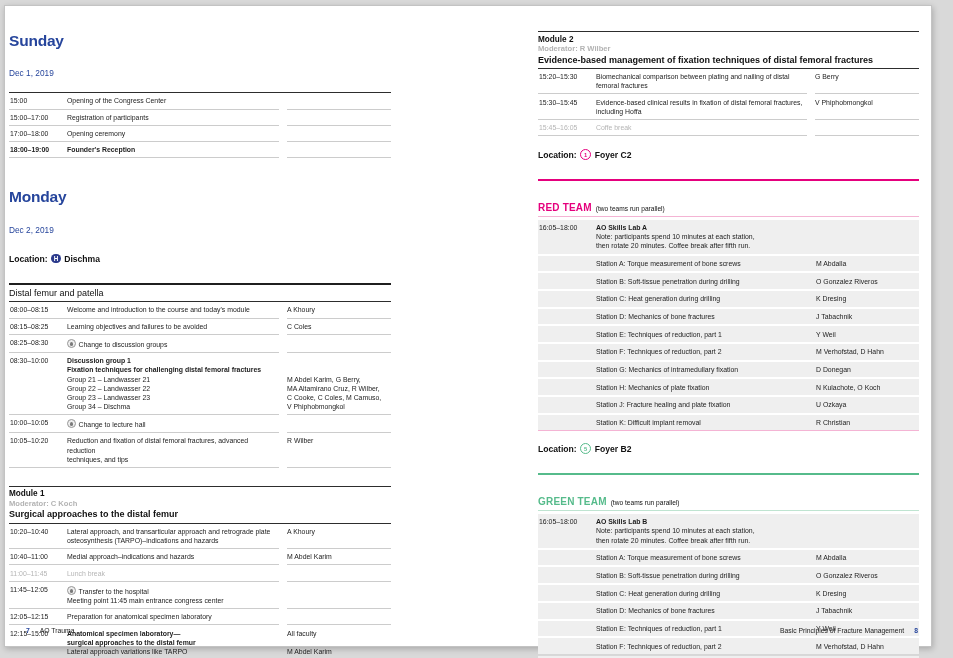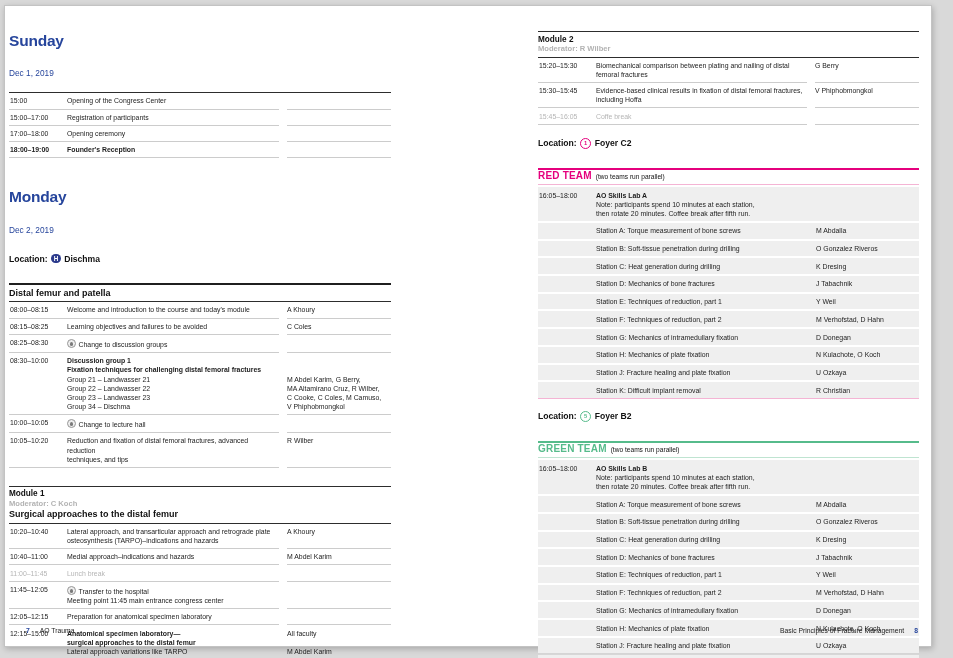--- a/index.html
+++ b/index.html
@@ -32,30 +32,30 @@
   .loc-dark{border-bottom:2.2px solid #1f1f1f;margin-top:19px;}
   .loc-red{border-bottom:2.4px solid #e5007d;margin-top:13px;}
   .loc-green{border-bottom:2.4px solid #56bb8b;margin-top:12px;}
   .badge-h{width:9.5px;height:9.5px;border-radius:50%;background:#2b3a8c;color:#fff;
     font-size:6.3px;font-weight:bold;display:inline-flex;align-items:center;justify-content:center;flex:none;}
   .badge-n{width:9px;height:9px;border-radius:50%;border:1.1px solid currentColor;
     font-size:5.8px;font-weight:bold;display:inline-flex;align-items:center;justify-content:center;flex:none;}
   .red{color:#e5007d;}
   .green{color:#56bb8b;}
 
-  .sec-h{font-size:9px;font-weight:bold;color:#111;padding:3px 0 3.5px;border-bottom:1.4px solid #2d2d2d;}
+  .sec-h{font-size:9px;font-weight:normal;color:#111;padding:3px 0 3.5px;border-bottom:1.4px solid #2d2d2d;}
 
   .mod{border-top:1.5px solid #2d2d2d;border-bottom:1.3px solid #2d2d2d;
     padding:2.5px 0 3.5px;margin-top:18px;}
   .mod-r{margin-top:25px;}
   .mod-t{font-size:8.2px;font-weight:bold;color:#111;}
   .mod-m{font-size:7.6px;font-weight:bold;color:#b3b3b3;margin-top:.5px;}
   .mod-s{font-size:9px;font-weight:bold;color:#111;margin-top:1.5px;}
 
-  .team-line{display:flex;align-items:baseline;gap:4px;padding:0 0 3px;}
+  .team-line{display:flex;align-items:baseline;gap:4px;padding:21px 0 3px;}
   .team-name{font-size:10px;font-weight:bold;letter-spacing:.2px;}
   .team-note{font-size:6.6px;color:#111;}
   .tl-red{border-bottom:1px solid #f4b4d4;}
   .tl-green{border-bottom:1px solid #bfe4d1;text-align:right;}
 
   .stations{font-size:6.9px;line-height:1.32;color:#1c1c1c;}
   .st-red{border-bottom:1px solid #f4b4d4;}
   .st-green{border-bottom:1px solid #bfe4d1;}
   .srow{display:flex;background:#efefef;margin-top:2px;}
   .srow:first-child{margin-top:2.5px;}
@@ -230,20 +230,21 @@
           <div class="cf"></div>
       </div>
     </div>
   </div>
 
   <div class="col col-right">
 
     <div class="mod mod-r">
       <div class="mod-t">Module 2</div>
       <div class="mod-m">Moderator: R Wilber</div>
+      <div class="mod-s">Evidence-based management of fixation techniques of distal femoral fractures</div>
     </div>
 
     <div class="sched">
       <div class="row">
         <div class="ct">15:20–15:30</div>
         <div class="cd"><span>Biomechanical comparison between plating and nailing of distal
 femoral fractures</span></div>
         <div class="cg"></div>
           <div class="cf">G Berry</div>
       </div>

